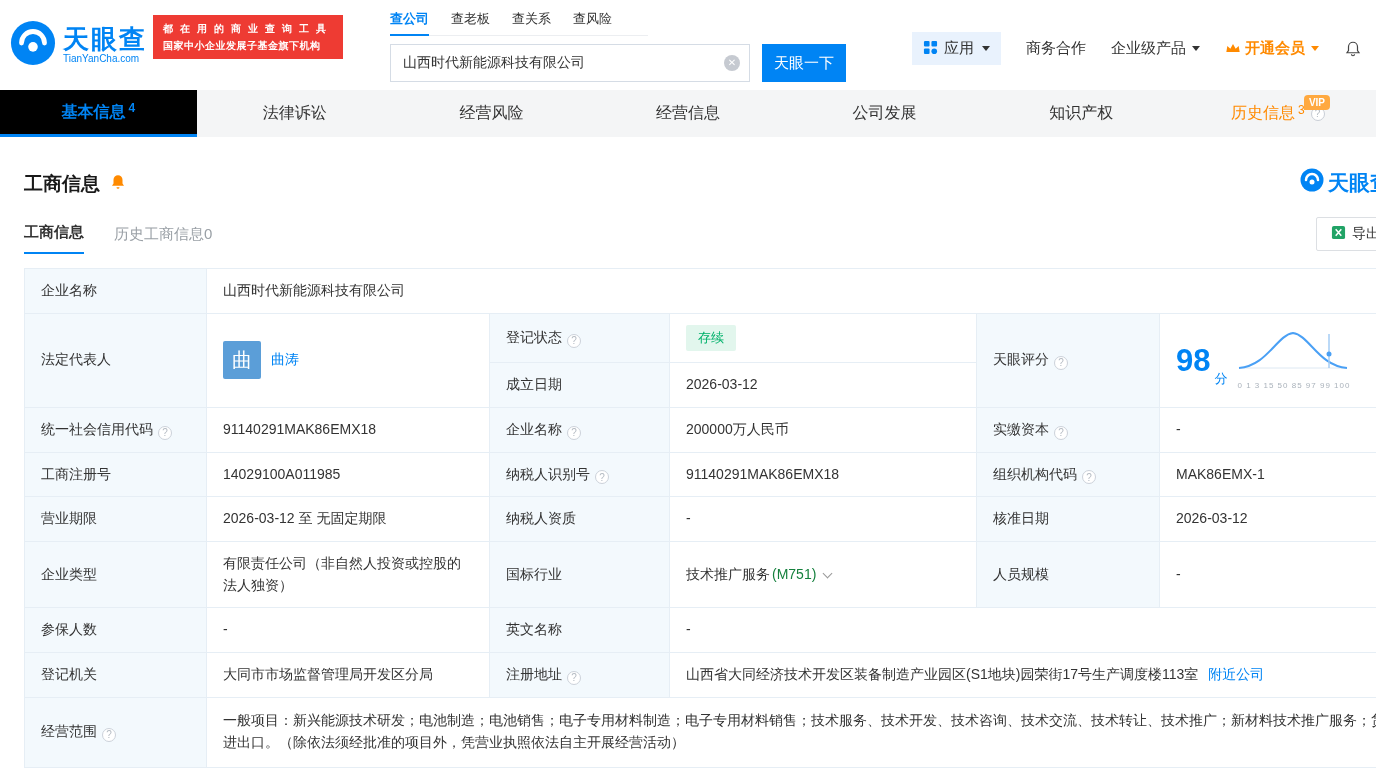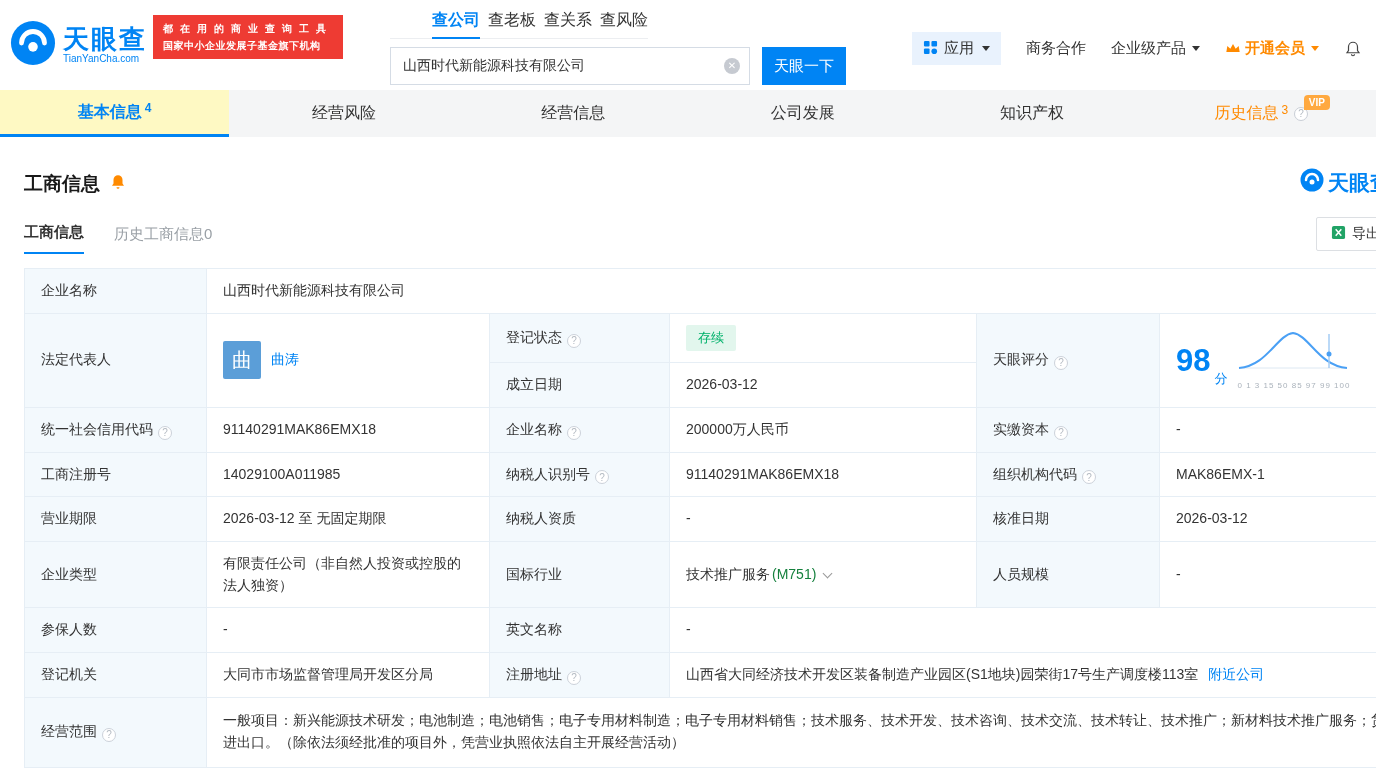--- a/index.html
+++ b/index.html
@@ -11,21 +11,21 @@
   .topbar { position:relative; height:90px; background:#fff; }
   .logo { position:absolute; left:10px; top:20px; display:flex; align-items:center; gap:7px; cursor:pointer; }
   .logo-text .cn { font-size:26px; font-weight:bold; color:#0084f4; letter-spacing:2px; line-height:1.05; }
   .logo-text .en { font-size:10px; color:#0084f4; }
   .slogan { position:absolute; left:153px; top:15px; background:#ee3b33; color:#fff;
     padding:5px 10px; font-weight:bold; font-size:10px; line-height:1.7; }
   .slogan .l1 { letter-spacing:7px; white-space:nowrap; }
   .slogan .l2 { letter-spacing:0.5px; white-space:nowrap; }
 
   .search-block { position:absolute; left:390px; top:10px; }
-  .search-tabs { display:flex; gap:8px; font-size:16px; border-bottom:1px solid #eceef1; width:258px;justify-content:flex-end; }
+  .search-tabs { display:flex; gap:22px; font-size:13px; border-bottom:1px solid #eceef1; width:258px; }
   .search-tab { padding-bottom:6px; cursor:pointer; color:#333; white-space:nowrap; }
   .search-tab.active { color:#0084f4; font-weight:bold; border-bottom:2px solid #0084f4; margin-bottom:-1px; }
   .search-row { display:flex; margin-top:8px; align-items:center; }
   .input-wrap { position:relative; width:360px; }
   .input-wrap input { width:100%; height:38px; border:1px solid #d5dce5; padding:0 34px 0 12px;
     font-size:14px; color:#333; outline:none; font-family:inherit; }
   .clear-btn { position:absolute; right:10px; top:50%; transform:translateY(-50%); width:16px; height:16px;
     border-radius:50%; background:#c6cad1; color:#fff; font-size:10px; line-height:16px; text-align:center; cursor:pointer; }
   .search-btn { margin-left:12px; width:84px; height:38px; background:#0084f4; color:#fff; border:none;
     font-size:15px; cursor:pointer; font-family:inherit; }
@@ -36,21 +36,21 @@
     border-radius:0; cursor:pointer; color:#333; }
   .nav-item { cursor:pointer; color:#333; display:flex; align-items:center; gap:4px; }
   .nav-item.vip { color:#ff8a00; font-weight:bold; }
   .caret { display:inline-block; width:0; height:0; border-left:4px solid transparent;
     border-right:4px solid transparent; border-top:5px solid currentColor; margin-left:2px; }
 
   
   .main-tabs { display:flex; height:47px; background:#f4f5f6; }
   .mtab { flex:1; display:flex; align-items:center; justify-content:center; gap:3px; font-size:16px;
     cursor:pointer; height:47px; position:relative; color:#333; }
-  .mtab.active { background:#fef9c3; color:#0084f4; font-weight:bold; border-bottom:3px solid #0084f4; }
+  .mtab.active { background:#000000; color:#0084f4; font-weight:bold; border-bottom:3px solid #0084f4; }
   .mtab .count { font-size:12px; margin-top:-8px; }
   .mtab.history { color:#ff8a00; }
   .vip-badge { position:absolute; top:5px; right:46px; background:#ffa940; color:#fff; font-size:10px;
     font-weight:bold; padding:1px 5px; border-radius:4px 4px 4px 0; line-height:1.3; }
   .qmark { display:inline-flex; align-items:center; justify-content:center; width:14px; height:14px;
     border:1px solid #c9ced6; border-radius:50%; color:#b3bac2; font-size:10px; font-weight:normal;
     margin-left:3px; cursor:pointer; background:#fff; }
 
   
   .section-header { position:relative; margin:34px 24px 0; display:flex; align-items:center; gap:9px; }
@@ -162,20 +162,23 @@
         </svg>
     </span>
 
   </div>
 </div>
 
 <div class="main-tabs">
   <div class="mtab active">
     <span>基本信息</span>
     <span class="count">4</span>
+  </div>
+  <div class="mtab">
+    <span>法律诉讼</span>
   </div>
   <div class="mtab">
     <span>经营风险</span>
   </div>
   <div class="mtab">
     <span>经营信息</span>
   </div>
   <div class="mtab">
     <span>公司发展</span>
   </div>

